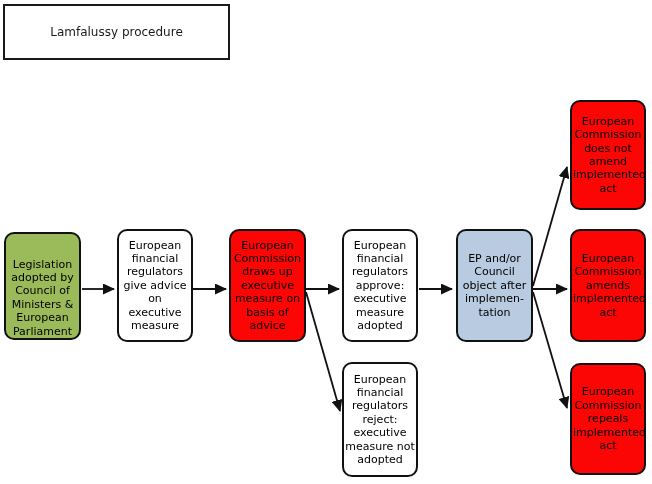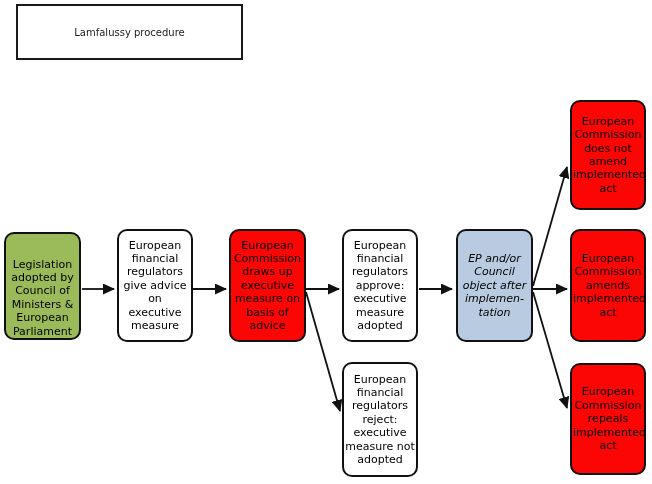--- a/index.html
+++ b/index.html
@@ -18,23 +18,22 @@
   .title-box {
     position: absolute;
     left: 3px; top: 4px;
     width: 227px; height: 56px;
     background: #ffffff;
     border: 2px solid #1a1a1a;
     box-sizing: border-box;
     display: flex;
     align-items: center;
     justify-content: center;
-    font-size: 10px;
+    font-size: 12px;
     color: #1a1a1a;
-    margin-left: 13px;
   }
   .node {
     position: absolute;
     box-sizing: border-box;
     border: 2px solid #111111;
     border-radius: 10px;
     display: flex;
     align-items: center;
     justify-content: center;
     text-align: center;
@@ -112,21 +111,21 @@
   <div class="node" style="left: 342px; top: 229px; width: 76px; height: 113px; background-color: rgb(255, 255, 255);">
     <span class="lbl">European
 financial
 regulators
 approve:
 executive
 measure
 adopted</span>
   </div>
 
-  <div class="node" style="left: 456px; top: 229px; width: 77px; height: 113px; background-color: rgb(185, 203, 224); font-style: italic;">
+  <div class="node" style="left: 456px; top: 229px; width: 77px; height: 113px; background-color: rgb(185, 203, 224);">
     <span class="lbl">EP and/or
 Council
 object after
 implemen-
 tation</span>
   </div>
 
   <div class="node" style="left: 570px; top: 100px; width: 76px; height: 110px; background-color: rgb(251, 5, 5);">
     <span class="lbl">European
 Commission

